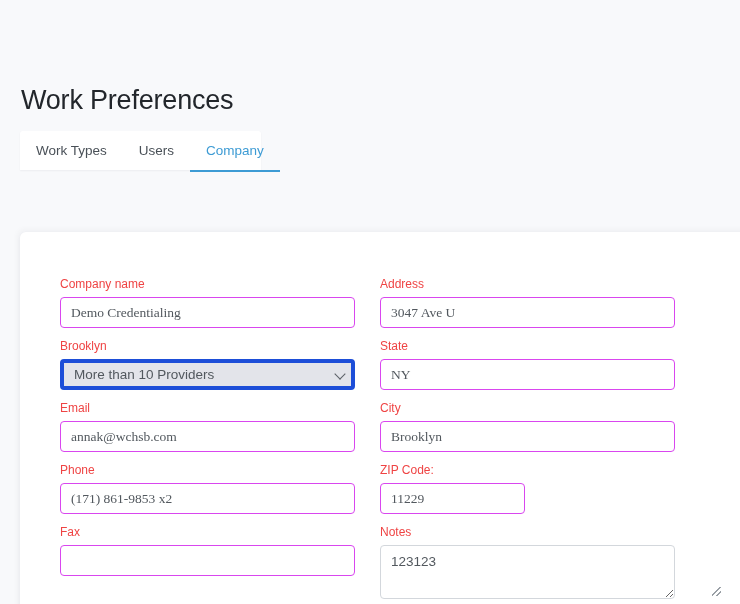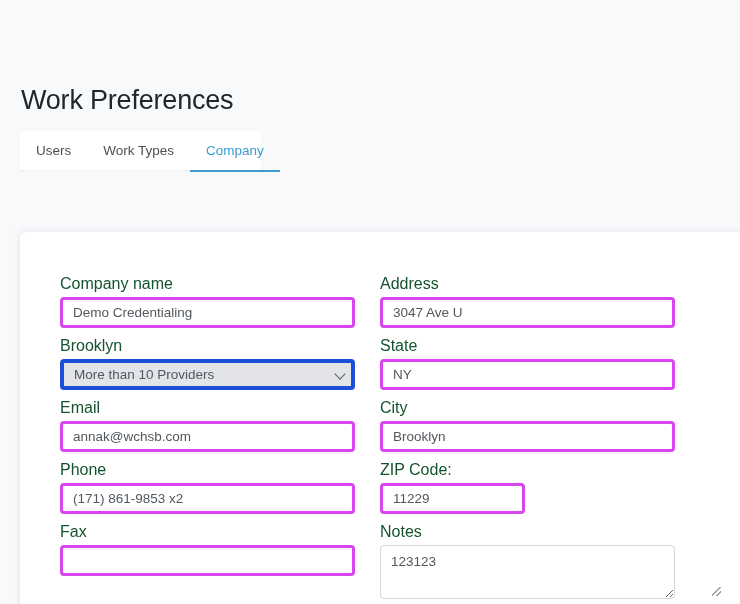--- a/index.html
+++ b/index.html
@@ -106,37 +106,37 @@
   .form-column {
     width: 295px;
     display: flex;
     flex-direction: column;
   }
   .field-group {
     margin-bottom: 8px;
   }
   .field-label {
     display: block;
-    font-size: 16px;
+    font-size: 12px;
     line-height: 20px;
-    color: #14532d;
+    color: #ef4444;
     margin-bottom: 3px;
     font-family: "Liberation Sans", sans-serif;
   }
   .field-input {
     display: block;
     width: 295px;
     height: 31px;
     padding: 4px 10px;
     font-size: 13.5px;
     color: #52585e;
     background: #ffffff;
-    border: 3px solid #d946ef;
+    border: 1px solid #d946ef;
     border-radius: 4px;
-    font-family: Liberation Sans, sans-serif;
+    font-family: Liberation Serif, serif;
     outline: none;
   }
   .field-input.narrow {
     width: 145px;
   }
   .field-input::placeholder { color: #adb5bd; }
 
   
   .field-select {
     display: block;
@@ -207,22 +207,22 @@
 </style>
 </head>
 <body>
 
 <div id="page-header">
   <div id="page-title">Work Preferences</div>
 </div>
 
 <div id="tabs-card">
   <div id="tabs-list">
+    <button class="tab">Work Types</button>
     <button class="tab">Users</button>
-    <button class="tab">Work Types</button>
     <button class="tab active">Company</button>
   </div>
 </div>
 
 <div id="content-card">
 
   <div id="company-form">
 
     <div class="form-column">
 

